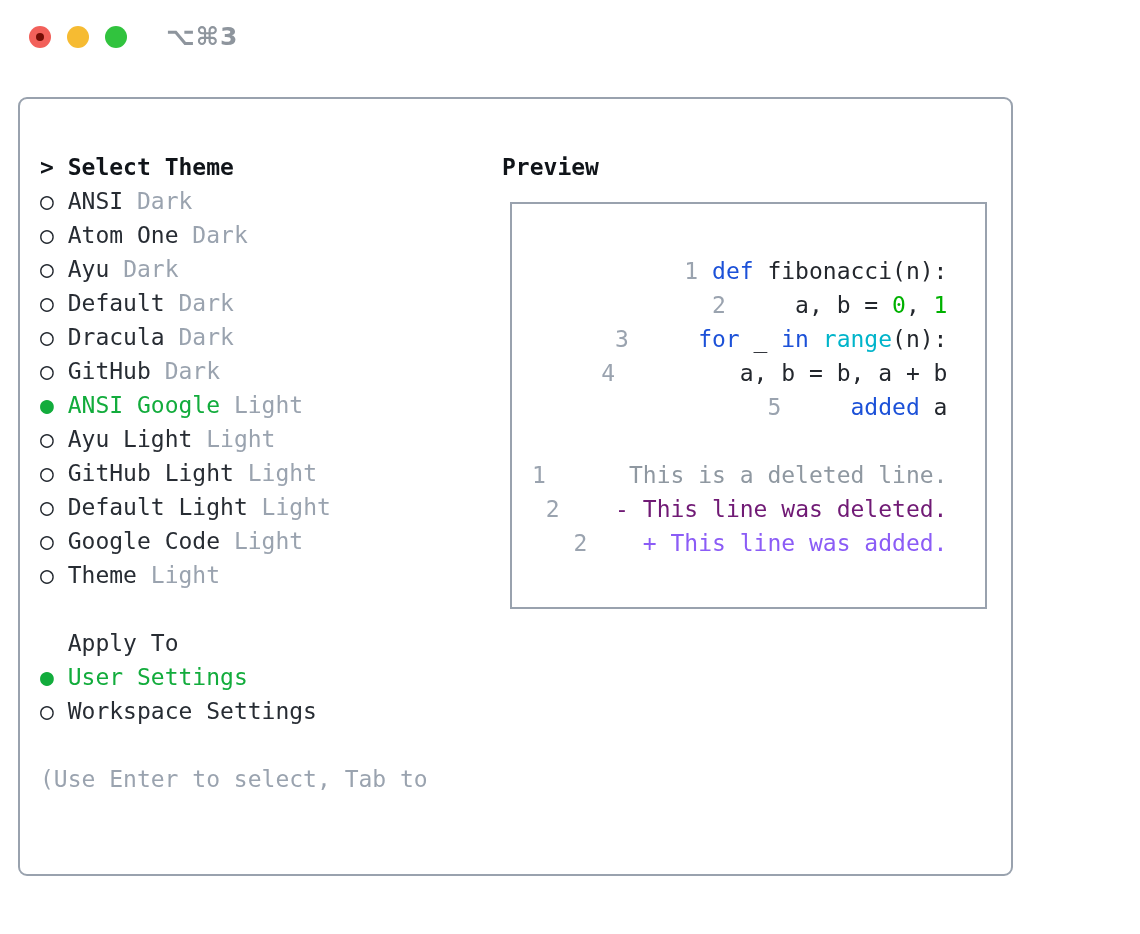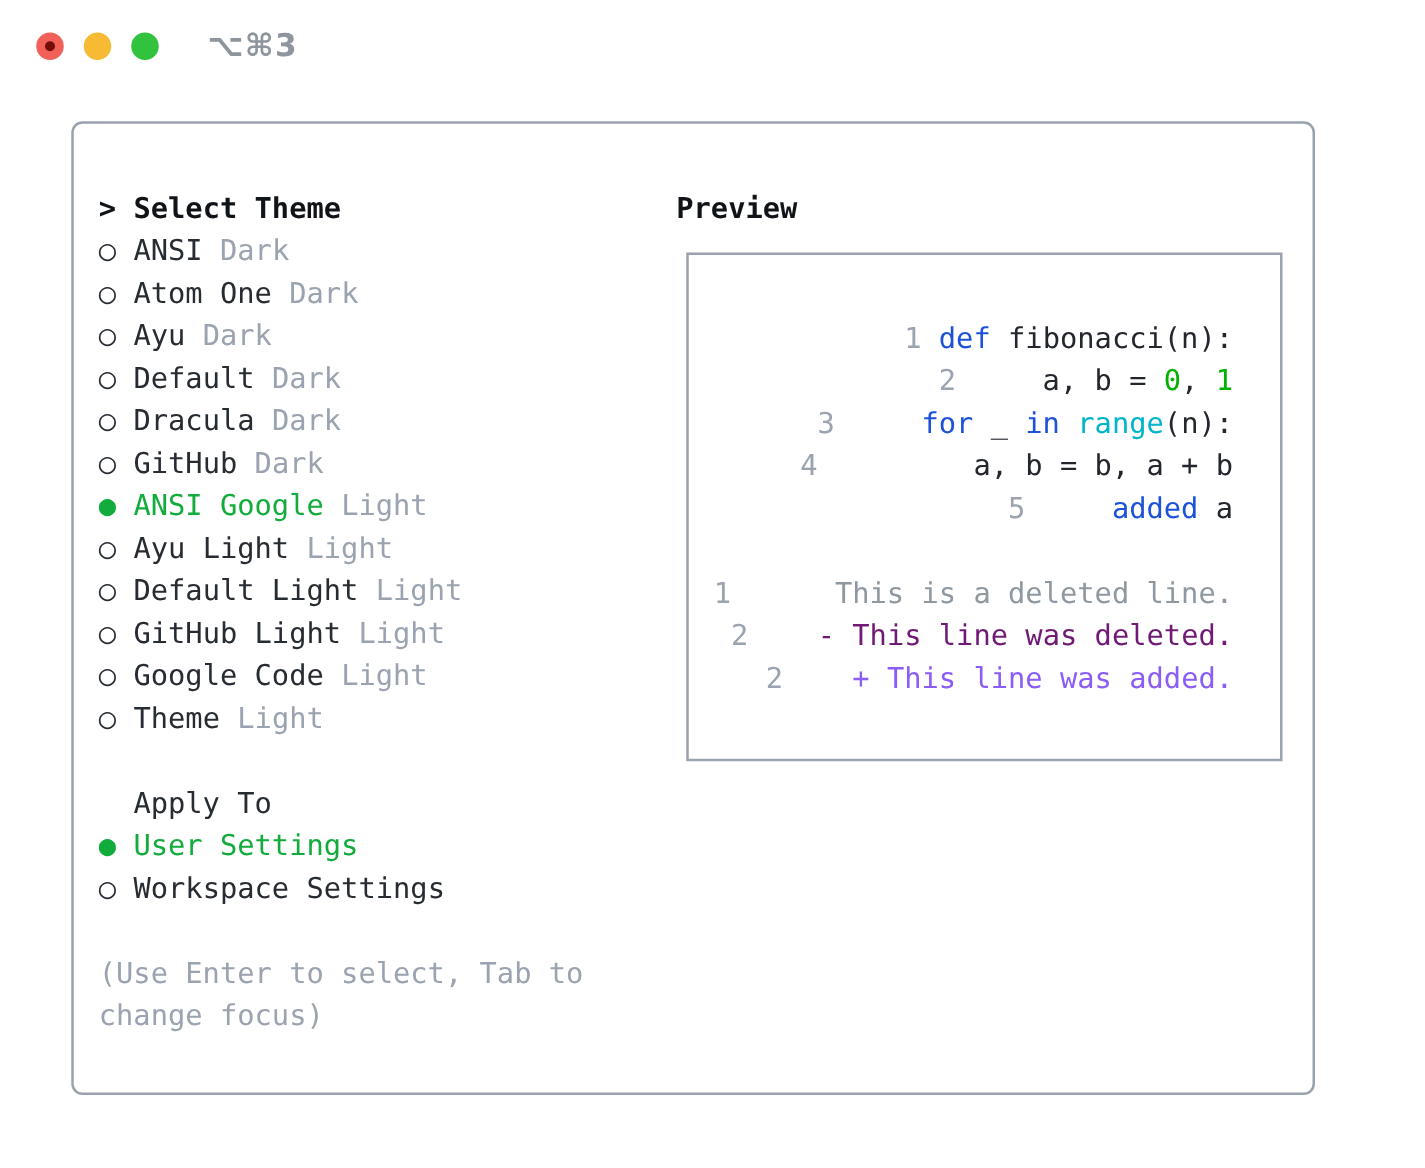--- a/index.html
+++ b/index.html
@@ -22,21 +22,20 @@
   .shortcut{
     position:absolute;left:166px;top:22px;
     font-family:"DejaVu Sans","Liberation Sans",sans-serif;
     font-weight:bold;font-size:25px;color:#8e959d;letter-spacing:1px;
   }
   
   .panel{
     position:absolute;left:18px;top:97px;width:995px;height:779px;
     border:2px solid #99a2ae;border-radius:9px;box-sizing:border-box;
     background:#ffffff;
-    margin-left:39px;
   }
   .row{height:34px;line-height:34px;white-space:pre;font-size:23px;}
   .left-col{position:absolute;left:20px;top:51px;color:#272c33;}
   .hdr{font-weight:bold;color:#101419;}
   .variant{color:#9aa3af;}
   .muted{color:#9aa3af;}
   .theme-item .marker{color:#272c33;}
   .selected .marker,.selected .tname,.selected .olabel{color:#12ac3c;}
   
   .preview-title{position:absolute;left:482px;top:51px;}
@@ -70,31 +69,30 @@
     <div class="left-col">
       <div class="row hdr"><span class="prompt">&gt;</span> <span>Select Theme</span></div>
       <div class="row theme-item"><span class="marker">○</span> <span class="tname">ANSI</span> <span class="variant">Dark</span></div>
       <div class="row theme-item"><span class="marker">○</span> <span class="tname">Atom One</span> <span class="variant">Dark</span></div>
       <div class="row theme-item"><span class="marker">○</span> <span class="tname">Ayu</span> <span class="variant">Dark</span></div>
       <div class="row theme-item"><span class="marker">○</span> <span class="tname">Default</span> <span class="variant">Dark</span></div>
       <div class="row theme-item"><span class="marker">○</span> <span class="tname">Dracula</span> <span class="variant">Dark</span></div>
       <div class="row theme-item"><span class="marker">○</span> <span class="tname">GitHub</span> <span class="variant">Dark</span></div>
       <div class="row theme-item selected"><span class="marker">●</span> <span class="tname">ANSI Google</span> <span class="variant">Light</span></div>
       <div class="row theme-item"><span class="marker">○</span> <span class="tname">Ayu Light</span> <span class="variant">Light</span></div>
+      <div class="row theme-item"><span class="marker">○</span> <span class="tname">GitHub Light</span> <span class="variant">Light</span></div>
       <div class="row theme-item"><span class="marker">○</span> <span class="tname">Default Light</span> <span class="variant">Light</span></div>
-      <div class="row theme-item"><span class="marker">○</span> <span class="tname">GitHub Light</span> <span class="variant">Light</span></div>
       <div class="row theme-item"><span class="marker">○</span> <span class="tname">Google Code</span> <span class="variant">Light</span></div>
       <div class="row theme-item"><span class="marker">○</span> <span class="tname">Theme</span> <span class="variant">Light</span></div>
       <div class="row"> </div>
       <div class="row">  <span>Apply To</span></div>
       <div class="row opt selected"><span class="marker">●</span> <span class="olabel">User Settings</span></div>
       <div class="row opt"><span class="marker">○</span> <span class="olabel">Workspace Settings</span></div>
       <div class="row"> </div>
       <div class="row muted">(Use Enter to select, Tab to</div>
-      <div class="row muted">change focus)</div>
     </div>
 
     <div class="row hdr preview-title">Preview</div>
 
     <div class="preview-box">
       <div class="code">
         <div class="row"><span class="lnum">1</span> <span class="kw">def</span><span> fibonacci(n):</span></div>
         <div class="row"><span class="lnum">2</span> <span>    a, b = </span><span class="lit">0</span><span>, </span><span class="lit">1</span></div>
         <div class="row"><span class="lnum">3</span> <span>    </span><span class="kw">for</span><span> _ </span><span class="kw">in</span><span> </span><span class="fn">range</span><span>(n):</span></div>
         <div class="row"><span class="lnum">4</span> <span>        a, b = b, a + b</span></div>

